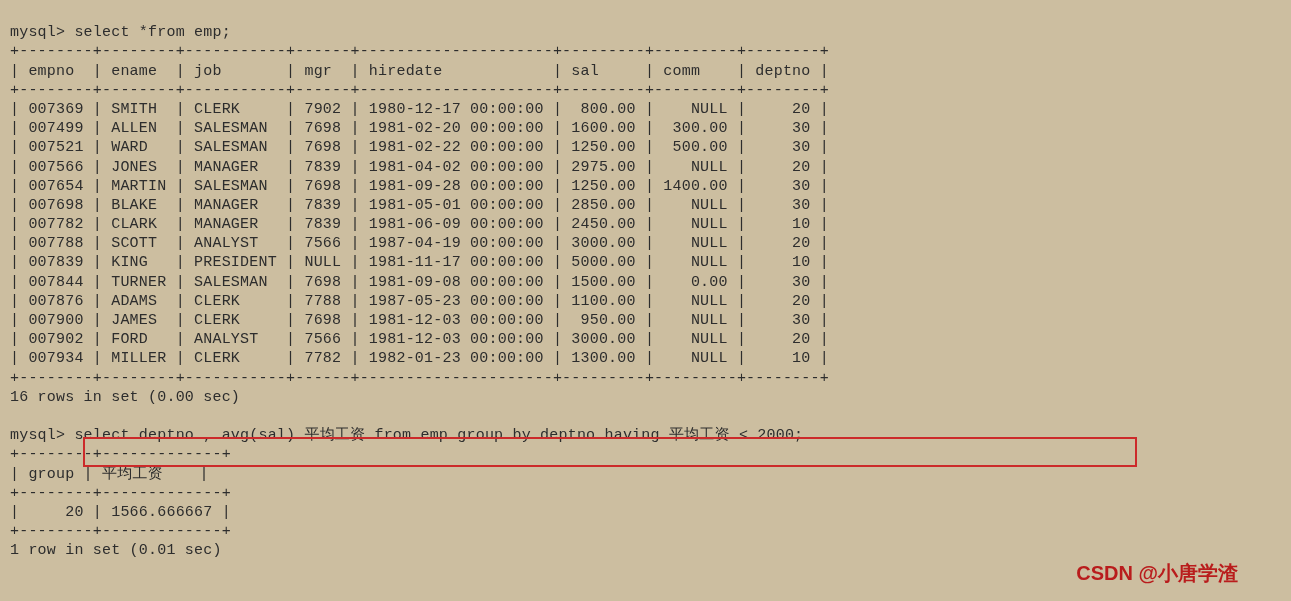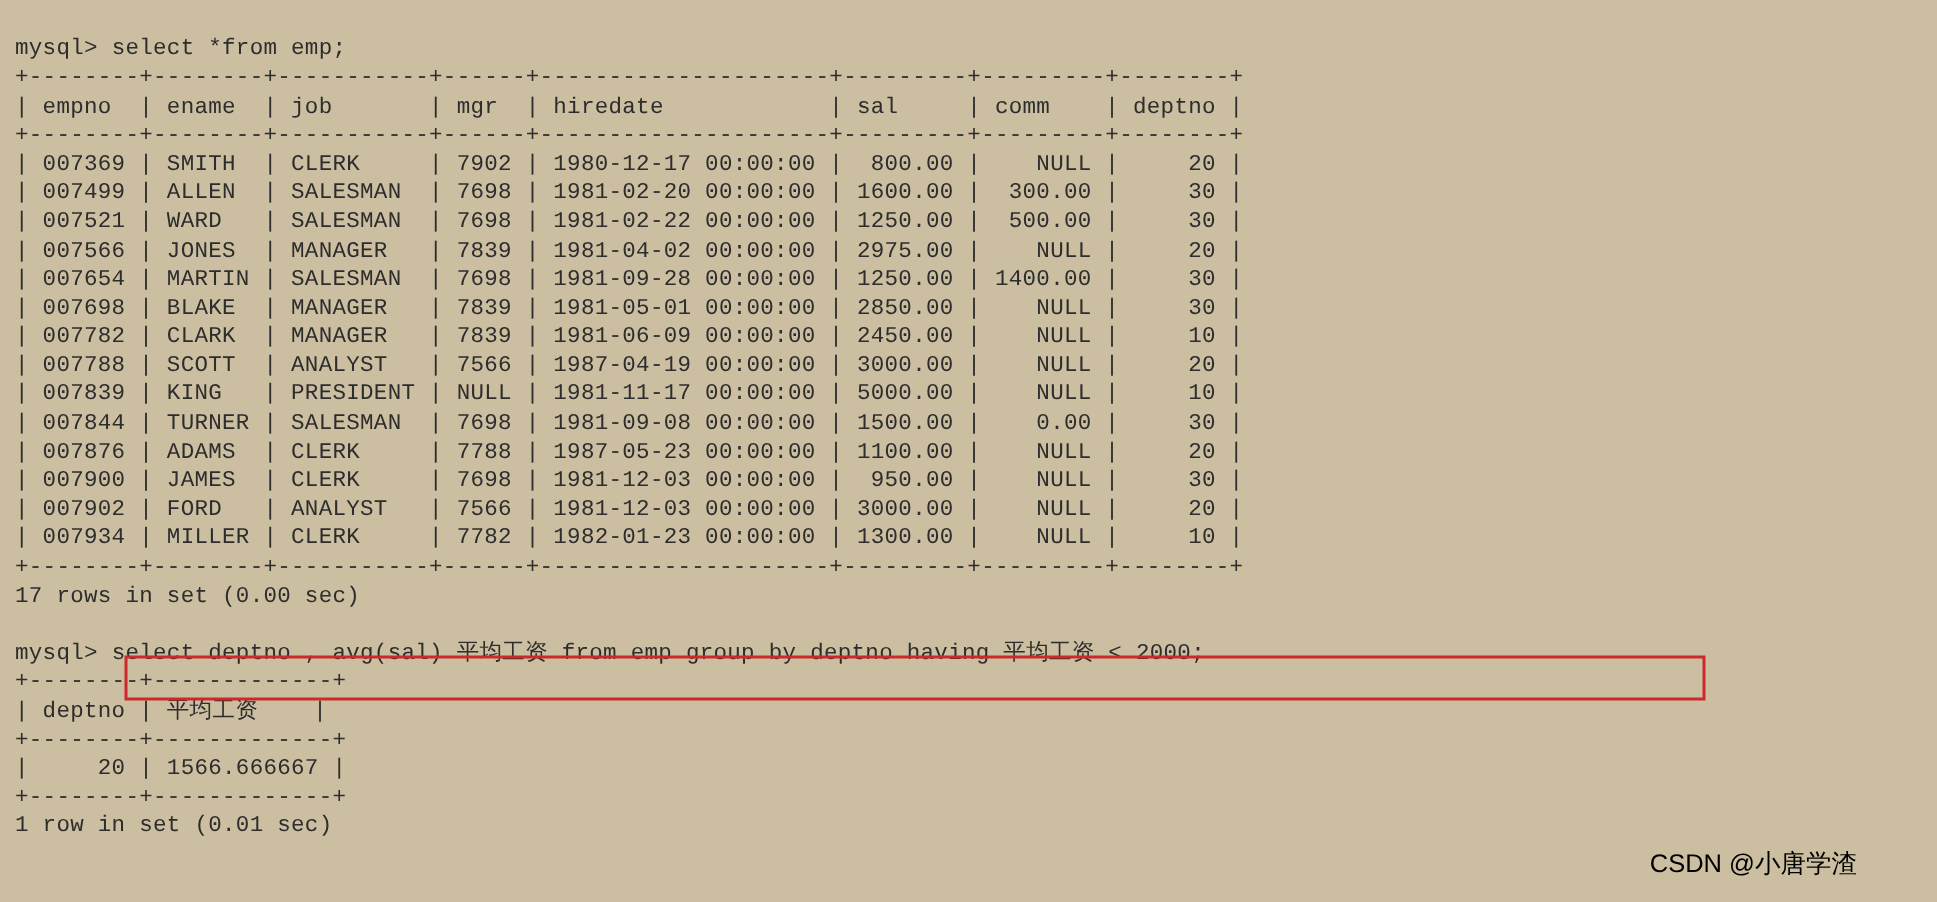--- a/index.html
+++ b/index.html
@@ -23,24 +23,25 @@
   .highlight-box{
     position:absolute;
     border:2px solid #cc2a2a;
     box-sizing:border-box;
     pointer-events:none;
   }
   .watermark{
     position:absolute;
     right:16px;
     bottom:14px;
-    color:#000000;
+    color:#b91c1c;
     font-family:sans-serif;
-    font-size:17px;
+    font-size:20px;
     letter-spacing:0px;
+    font-weight:bold;
   }
 </style>
 </head>
 <body>
 
 <div class="terminal">
 <span><span>mysql&gt;</span> <span>select *from emp;</span></span>
 <span>+--------+--------+-----------+------+---------------------+---------+---------+--------+</span>
 <span id="hdr1">| empno  | ename  | job       | mgr  | hiredate            | sal     | comm    | deptno |</span>
 <span>+--------+--------+-----------+------+---------------------+---------+---------+--------+</span>
@@ -52,24 +53,24 @@
 | 007698 | BLAKE  | MANAGER   | 7839 | 1981-05-01 00:00:00 | 2850.00 |    NULL |     30 |
 | 007782 | CLARK  | MANAGER   | 7839 | 1981-06-09 00:00:00 | 2450.00 |    NULL |     10 |
 | 007788 | SCOTT  | ANALYST   | 7566 | 1987-04-19 00:00:00 | 3000.00 |    NULL |     20 |
 | 007839 | KING   | PRESIDENT | NULL | 1981-11-17 00:00:00 | 5000.00 |    NULL |     10 |
 | 007844 | TURNER | SALESMAN  | 7698 | 1981-09-08 00:00:00 | 1500.00 |    0.00 |     30 |
 | 007876 | ADAMS  | CLERK     | 7788 | 1987-05-23 00:00:00 | 1100.00 |    NULL |     20 |
 | 007900 | JAMES  | CLERK     | 7698 | 1981-12-03 00:00:00 |  950.00 |    NULL |     30 |
 | 007902 | FORD   | ANALYST   | 7566 | 1981-12-03 00:00:00 | 3000.00 |    NULL |     20 |
 | 007934 | MILLER | CLERK     | 7782 | 1982-01-23 00:00:00 | 1300.00 |    NULL |     10 |
 </span><span>+--------+--------+-----------+------+---------------------+---------+---------+--------+</span>
-<span>17 rows in set (0.00 sec)</span>
+<span>16 rows in set (0.00 sec)</span>
 
 <span><span>mysql&gt;</span> <span>select deptno , avg(sal) 平均工资 from emp group by deptno having 平均工资 &lt; 2000;</span></span>
 <span>+--------+-------------+</span>
-<span id="hdr2">| deptno | 平均工资    |</span>
+<span id="hdr2">| group | 平均工资    |</span>
 <span>+--------+-------------+</span>
 <span id="rows2-container">|     20 | 1566.666667 |
 </span><span>+--------+-------------+</span>
 <span>1 row in set (0.01 sec)</span>
 <div class="highlight-box" id="hbox" style="left: 83px; top: 437px; width: 1054px; height: 30px;"></div>
 <div class="watermark">CSDN @小唐学渣</div>
 </div>
 
 </body></html>

